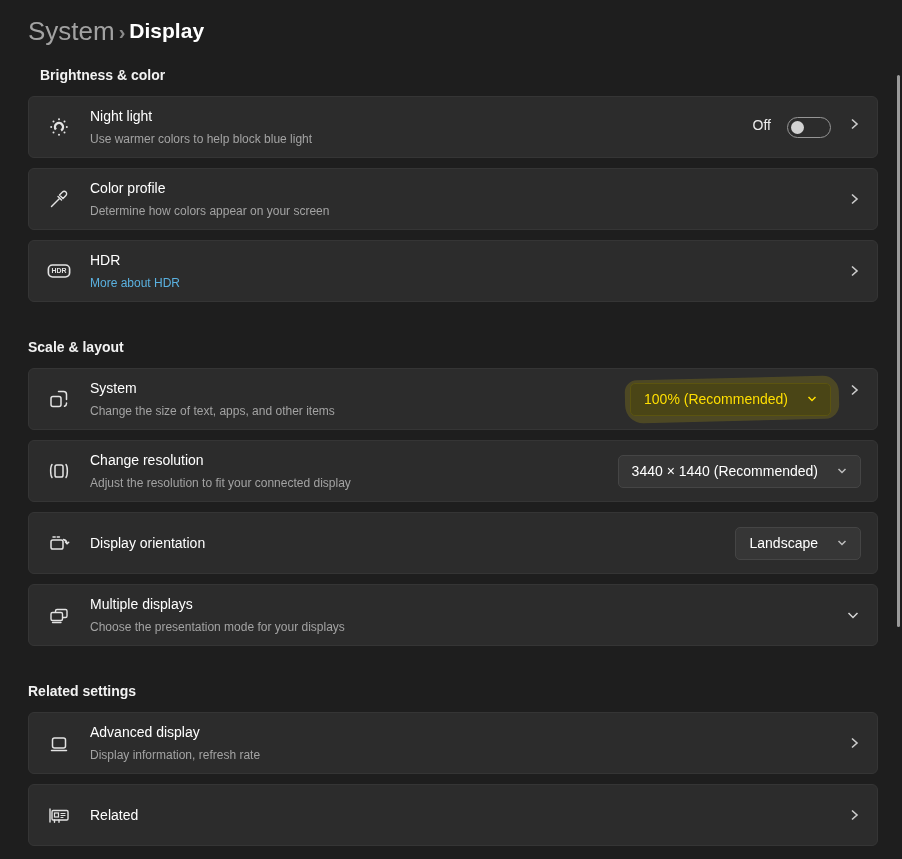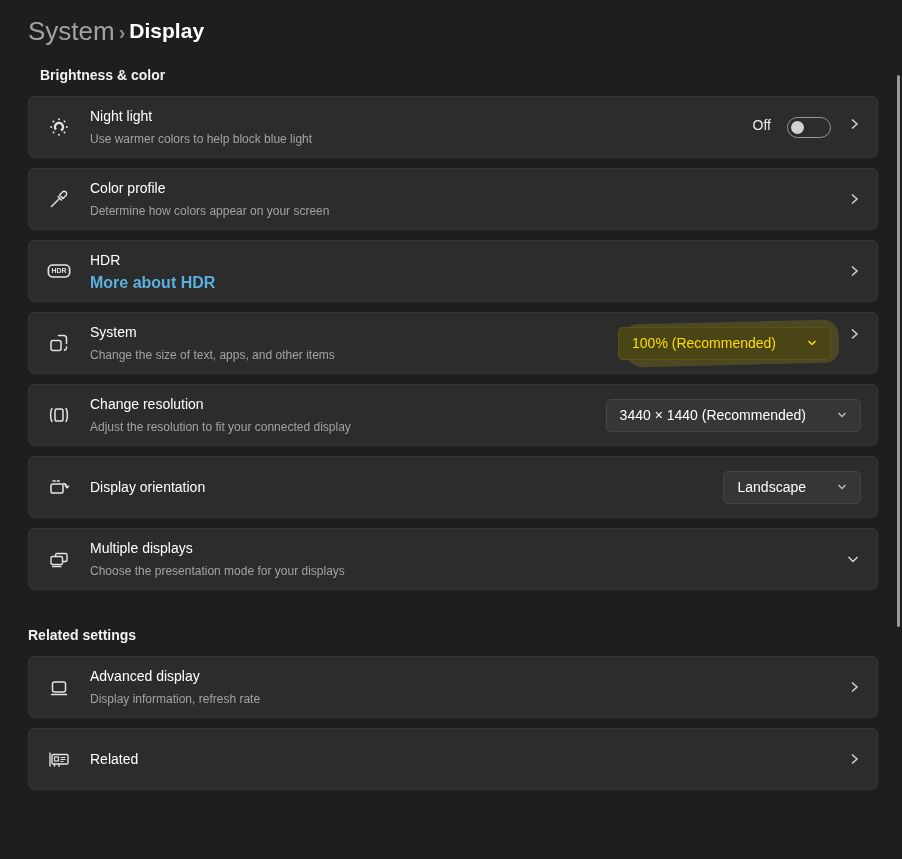--- a/index.html
+++ b/index.html
@@ -31,41 +31,41 @@
     border-radius:6px;
     margin-bottom:10px;
     display:flex; align-items:center;
     padding:0 16px 0 18px;
     position:relative;
   }
   .card-icon { width:24px; display:flex; justify-content:center; align-items:center; color:#e3e3e3; flex:none; }
   .card-text { flex:1; margin-left:19px; display:flex; flex-direction:column; gap:7px; min-width:0; }
   .card-title { font-size:14px; color:#ffffff; line-height:17px; }
   .card-sub { font-size:12px; color:#a3a3a3; line-height:14px; }
-  .card-link { font-size:16px; color:#5ab1e0; font-weight:700; line-height:14px; cursor:pointer; }
+  .card-link { font-size:12px; color:#5ab1e0; font-weight:400; line-height:14px; cursor:pointer; }
   .card-controls { display:flex; align-items:flex-start; gap:16px; flex:none; }
 
   .chev-right { color:#cccccc; display:flex; }
   .chev-down-big { color:#d6d6d6; display:flex; }
 
   
   .toggle-label { font-size:14px; color:#ececec; }
   .toggle {
     width:44px; height:21px; border:1px solid #969696; border-radius:11px;
     position:relative; background:transparent; cursor:pointer; flex:none;
   }
   .toggle-knob {
     width:13px; height:13px; border-radius:50%; background:#d2d2d2;
     position:absolute; left:3px; top:3px;
   }
 
   
   .dropdown {
     height:33px; background:#363636; border:1px solid #454545; border-radius:5px;
-    display:flex; align-items:center; gap:30px; padding:0 12px 0 13px;
+    display:flex; align-items:center; gap:18px; padding:0 12px 0 13px;
     font-size:14px; color:#ffffff; cursor:pointer; flex:none;
   }
   .dropdown .dd-chev { color:#bdbdbd; display:flex; }
 
   
   .dropdown.highlighted {
     background:#4a4516; border-color:#5b5410; color:#ffdf00; z-index:2;
   }
   .dropdown.highlighted .dd-chev { color:#ffdf00; }
   .annotation-smear {
@@ -162,20 +162,21 @@
     </div>
     <div class="card-controls">
       <span class="chev-right">
         <svg width="14" height="14" viewBox="0 0 14 14" fill="none" stroke="currentColor" stroke-width="1.6">
             <polyline points="5 2.5 10 7 5 11.5"></polyline>
           </svg>
       </span>
     </div>
   </div>
 
+  <div class="section-label">Scale &amp; layout</div>
 
   <div class="card">
     <div class="annotation-smear"></div>
     <span class="card-icon">
       <svg width="22" height="22" viewBox="0 0 22 22" fill="none" stroke="currentColor" stroke-width="1.5" stroke-linecap="round">
         <rect x="3" y="8.5" width="10" height="10" rx="2"></rect>
         <path d="M10.5 3.5 h5 a3 3 0 0 1 3 3 v5"></path>
         <path d="M18.5 15 v0.5 a3 3 0 0 1 -2 2.8"></path>
       </svg>
     </span>

